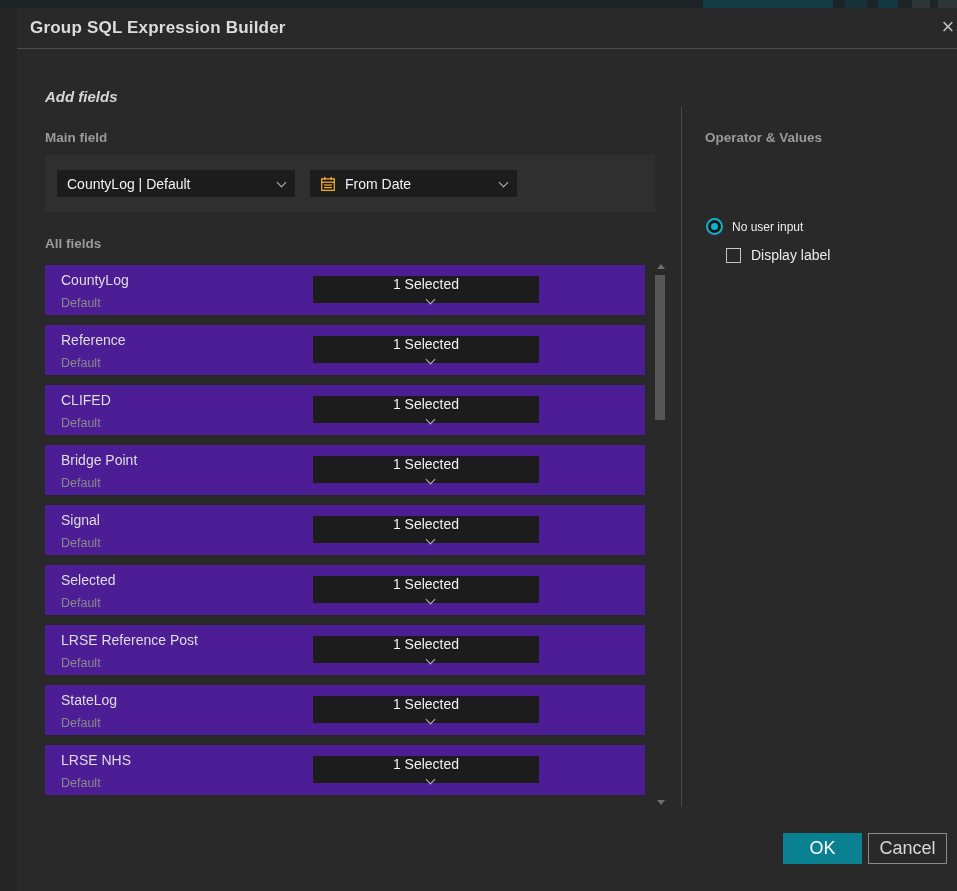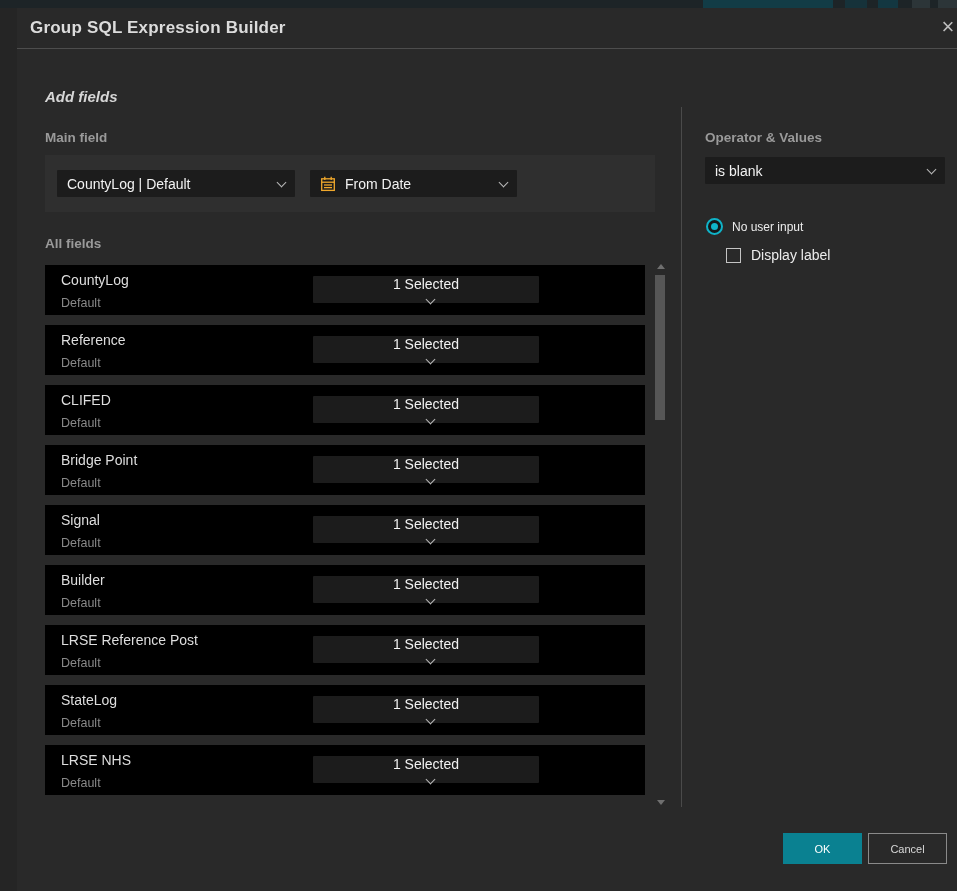--- a/index.html
+++ b/index.html
@@ -61,21 +61,21 @@
 
   
   .main-panel {
     position: absolute; left: 28px; top: 147px; width: 610px; height: 57px;
     background: #2f2f2f;
   }
 
   
   .fields-list { position: absolute; left: 28px; top: 257px; width: 600px; }
   .field-row {
-    position: relative; height: 50px; margin-bottom: 10px; background: #000000;
+    position: relative; height: 50px; margin-bottom: 10px; background: #4c1d95;
   }
   .row-name { position: absolute; left: 16px; top: 7px; font-size: 14px; color: #dedede; }
   .row-sub  { position: absolute; left: 16px; top: 31px; font-size: 12.5px; color: #8a8a8a; }
   .row-select { left: 268px; top: 11px; width: 226px; flex-direction: column; }
 
   
   .scrollbar { position: absolute; left: 636px; top: 254px; width: 15px; height: 543px; }
   .sb-arrow-up, .sb-arrow-down {
     position: absolute; left: 4px; width: 0; height: 0;
     border-left: 4px solid transparent; border-right: 4px solid transparent;
@@ -101,21 +101,21 @@
   .radio-label { margin-left: 9px; font-size: 12px; color: #ececec; }
 
   .check-row { position: absolute; left: 709px; top: 239px; display: flex; align-items: center; cursor: pointer; }
   .checkbox {
     width: 15px; height: 15px; border: 1.5px solid #c4c4c4; background: transparent; flex: none;
   }
   .check-label { margin-left: 10px; font-size: 14px; color: #ececec; }
 
   
   .btn {
-    position: absolute; top: 825px; height: 31px; font-size: 11px;
+    position: absolute; top: 825px; height: 31px; font-size: 18px;
     display: flex; align-items: center; justify-content: center; cursor: pointer;
     font-family: "Liberation Sans", sans-serif;
   }
   .btn-ok { left: 766px; width: 79px; background: #0a8191; color: #ffffff; border: none; }
   .btn-cancel { left: 851px; width: 79px; background: transparent; color: #d8d8d8; border: 1px solid #8a8a8a; }
 </style>
 </head>
 <body>
 
 <div class="bg-strip">
@@ -196,21 +196,21 @@
     </div>
     <div class="field-row">
       <div class="row-name">Signal</div>
       <div class="row-sub">Default</div>
       <div class="select row-select">
         <span class="val">1 Selected</span>
         <span class="chev"></span>
       </div>
     </div>
     <div class="field-row">
-      <div class="row-name">Builder</div>
+      <div class="row-name">Selected</div>
       <div class="row-sub">Default</div>
       <div class="select row-select">
         <span class="val">1 Selected</span>
         <span class="chev"></span>
       </div>
     </div>
     <div class="field-row">
       <div class="row-name">LRSE Reference Post</div>
       <div class="row-sub">Default</div>
       <div class="select row-select">
@@ -238,24 +238,20 @@
 
   <div class="scrollbar">
     <div class="sb-arrow-up"></div>
     <div class="sb-thumb"></div>
     <div class="sb-arrow-down"></div>
   </div>
 
   <div class="v-divider"></div>
 
   <div class="field-label op-label">Operator &amp; Values</div>
-  <div class="select op-select">
-    <span class="val">is blank</span>
-    <span class="chev"></span>
-  </div>
 
   <div class="radio-row">
     <span class="radio-outer">
         <span class="radio-dot"></span>
       </span>
     <span class="radio-label">No user input</span>
   </div>
 
   <div class="check-row">
     <span class="checkbox"></span>

